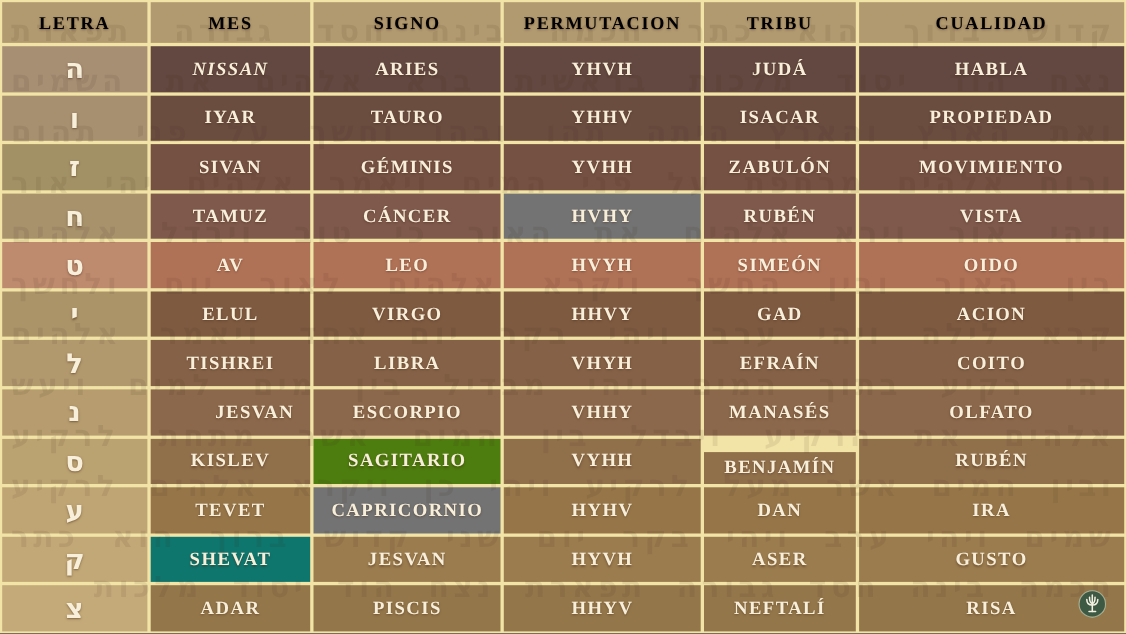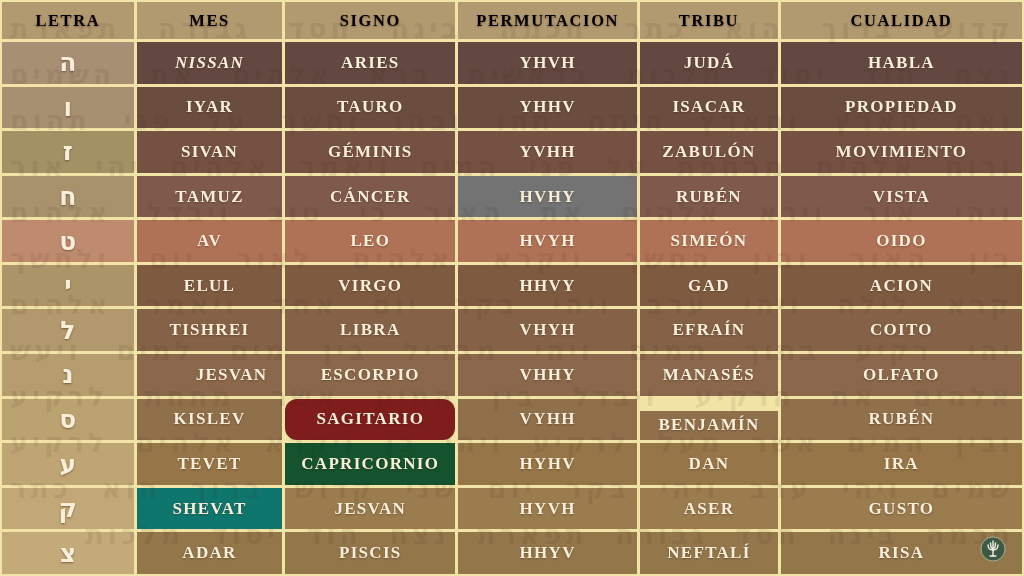--- a/index.html
+++ b/index.html
@@ -104,30 +104,30 @@
       <div class="cell" style="background-color: rgb(139, 104, 75); padding-left: 44px;">JESVAN</div>
       <div class="cell" style="background-color: rgb(139, 104, 75);">ESCORPIO</div>
       <div class="cell" style="background-color: rgb(139, 104, 75);">VHHY</div>
       <div class="cell" style="background-color: rgb(139, 104, 75);">MANASÉS</div>
       <div class="cell" style="background-color: rgb(139, 104, 75);">OLFATO</div>
     </div>
 
     <div class="row">
       <div class="cell lcell" style="background-color: rgb(187, 162, 113);">ס</div>
       <div class="cell" style="background-color: rgb(144, 111, 75);">KISLEV</div>
-      <div class="cell" style="background-color: #7f1d1d; border-radius: 12px;">SAGITARIO</div>
+      <div class="cell" style="background-color: #4d7c0f;">SAGITARIO</div>
       <div class="cell" style="background-color: rgb(144, 111, 75);">VYHH</div>
       <div class="cell" style="background-color: rgb(144, 111, 75); margin-top: 12px;">BENJAMÍN</div>
       <div class="cell" style="background-color: rgb(144, 111, 75);">RUBÉN</div>
     </div>
 
     <div class="row">
       <div class="cell lcell" style="background-color: rgb(191, 165, 116);">ע</div>
       <div class="cell" style="background-color: rgb(150, 118, 73);">TEVET</div>
-      <div class="cell" style="background-color: #14532d;">CAPRICORNIO</div>
+      <div class="cell" style="background-color: #737373;">CAPRICORNIO</div>
       <div class="cell" style="background-color: rgb(150, 118, 73);">HYHV</div>
       <div class="cell" style="background-color: rgb(150, 118, 73);">DAN</div>
       <div class="cell" style="background-color: rgb(150, 118, 73);">IRA</div>
     </div>
 
     <div class="row">
       <div class="cell lcell" style="background-color: rgb(194, 168, 119);">ק</div>
       <div class="cell" style="background-color: #0f766e;">SHEVAT</div>
       <div class="cell" style="background-color: rgb(155, 124, 79);">JESVAN</div>
       <div class="cell" style="background-color: rgb(155, 124, 79);">HYVH</div>

